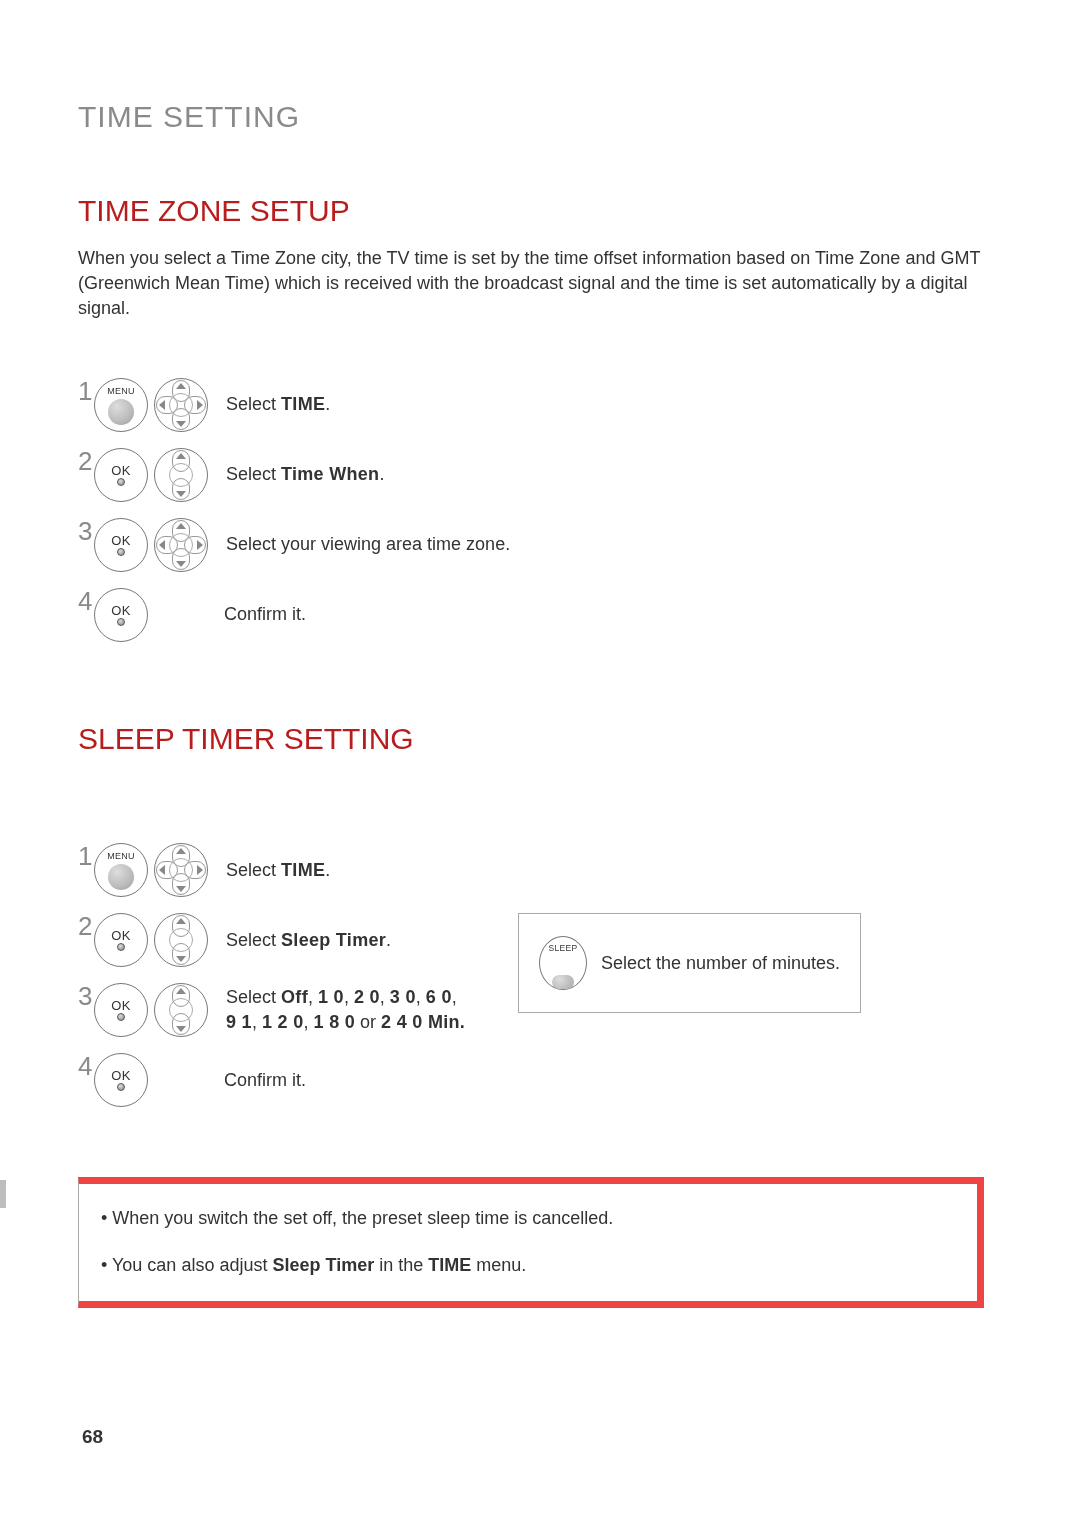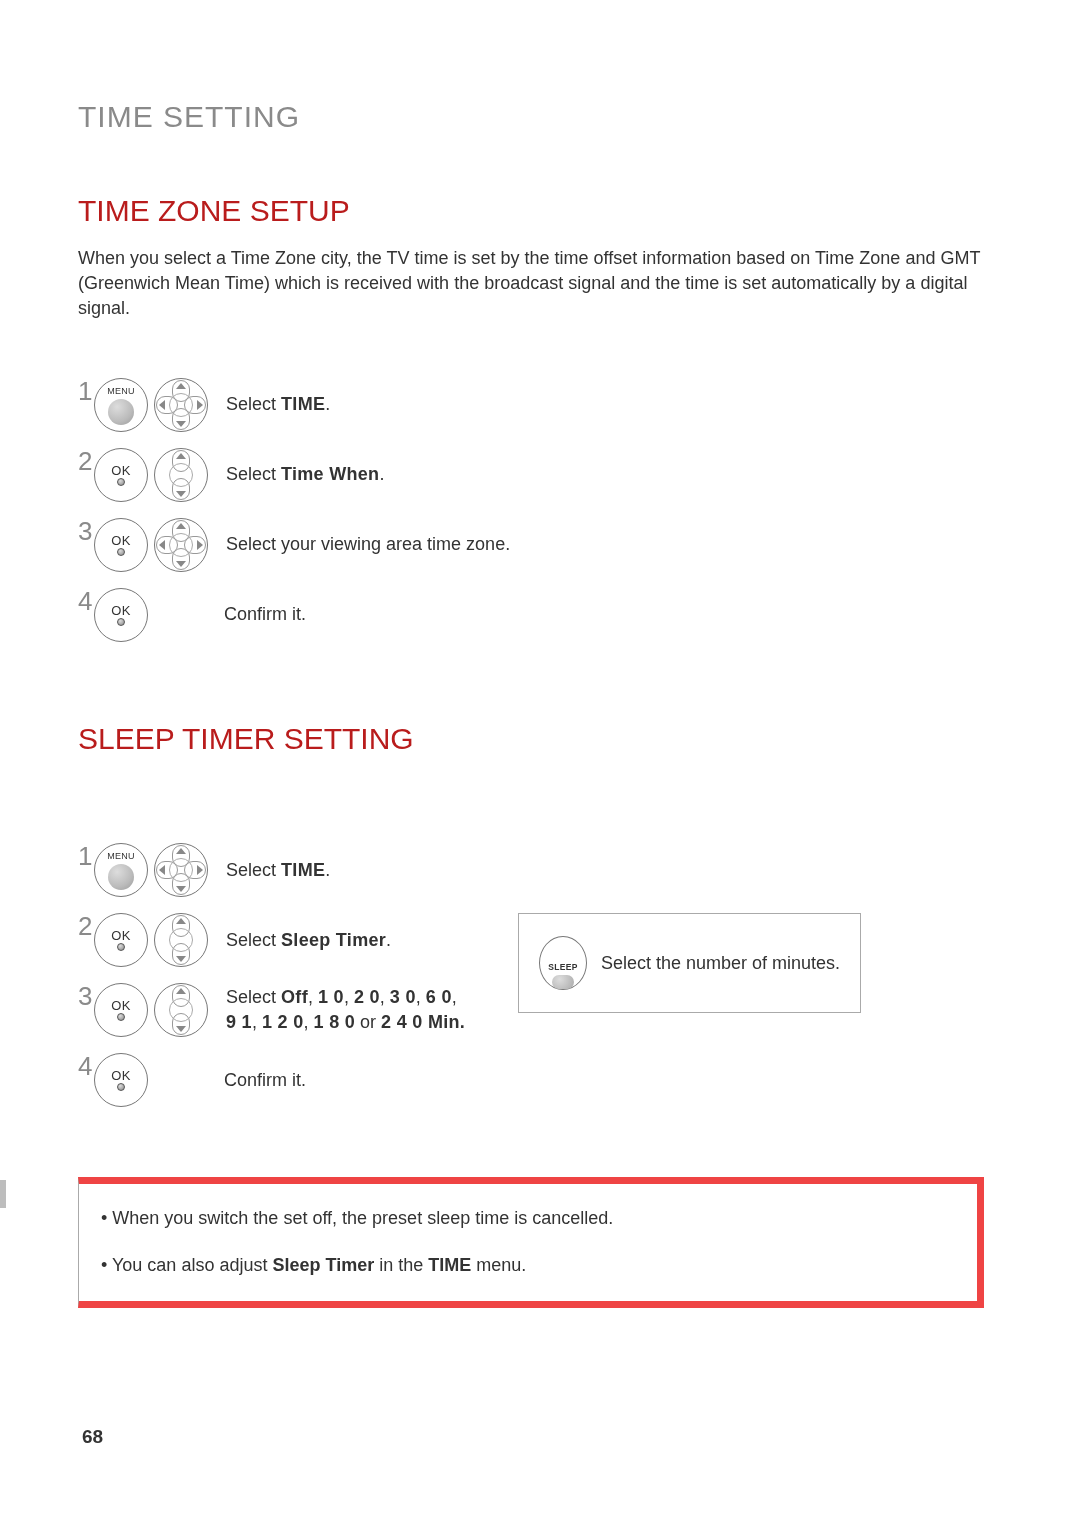--- a/index.html
+++ b/index.html
@@ -170,25 +170,24 @@
     display: flex;
     align-items: center;
     margin-top: 70px;
     min-width: 300px;
   }
   .sleep-btn {
     width: 46px;
     height: 46px;
     border: 1.5px solid #777;
     border-radius: 50%;
-    display:flex;flex-direction:column;align-items:center;justify-content:flex-end;
+    display:flex;flex-direction:column;align-items:center;justify-content:space-between;
     padding-top:6px;
     margin-right: 14px;
     flex-shrink:0;
-    font-weight:bold;
   }
   .sleep-btn .lbl { font-size: 8.5px; letter-spacing:0.3px;}
   .sleep-btn .pill {
     width: 22px; height: 14px;
     border-radius: 8px;
     background: radial-gradient(circle at 35% 30%, #ddd, #aaa);
     margin-top: 3px;
   }
 
   .note-box {

